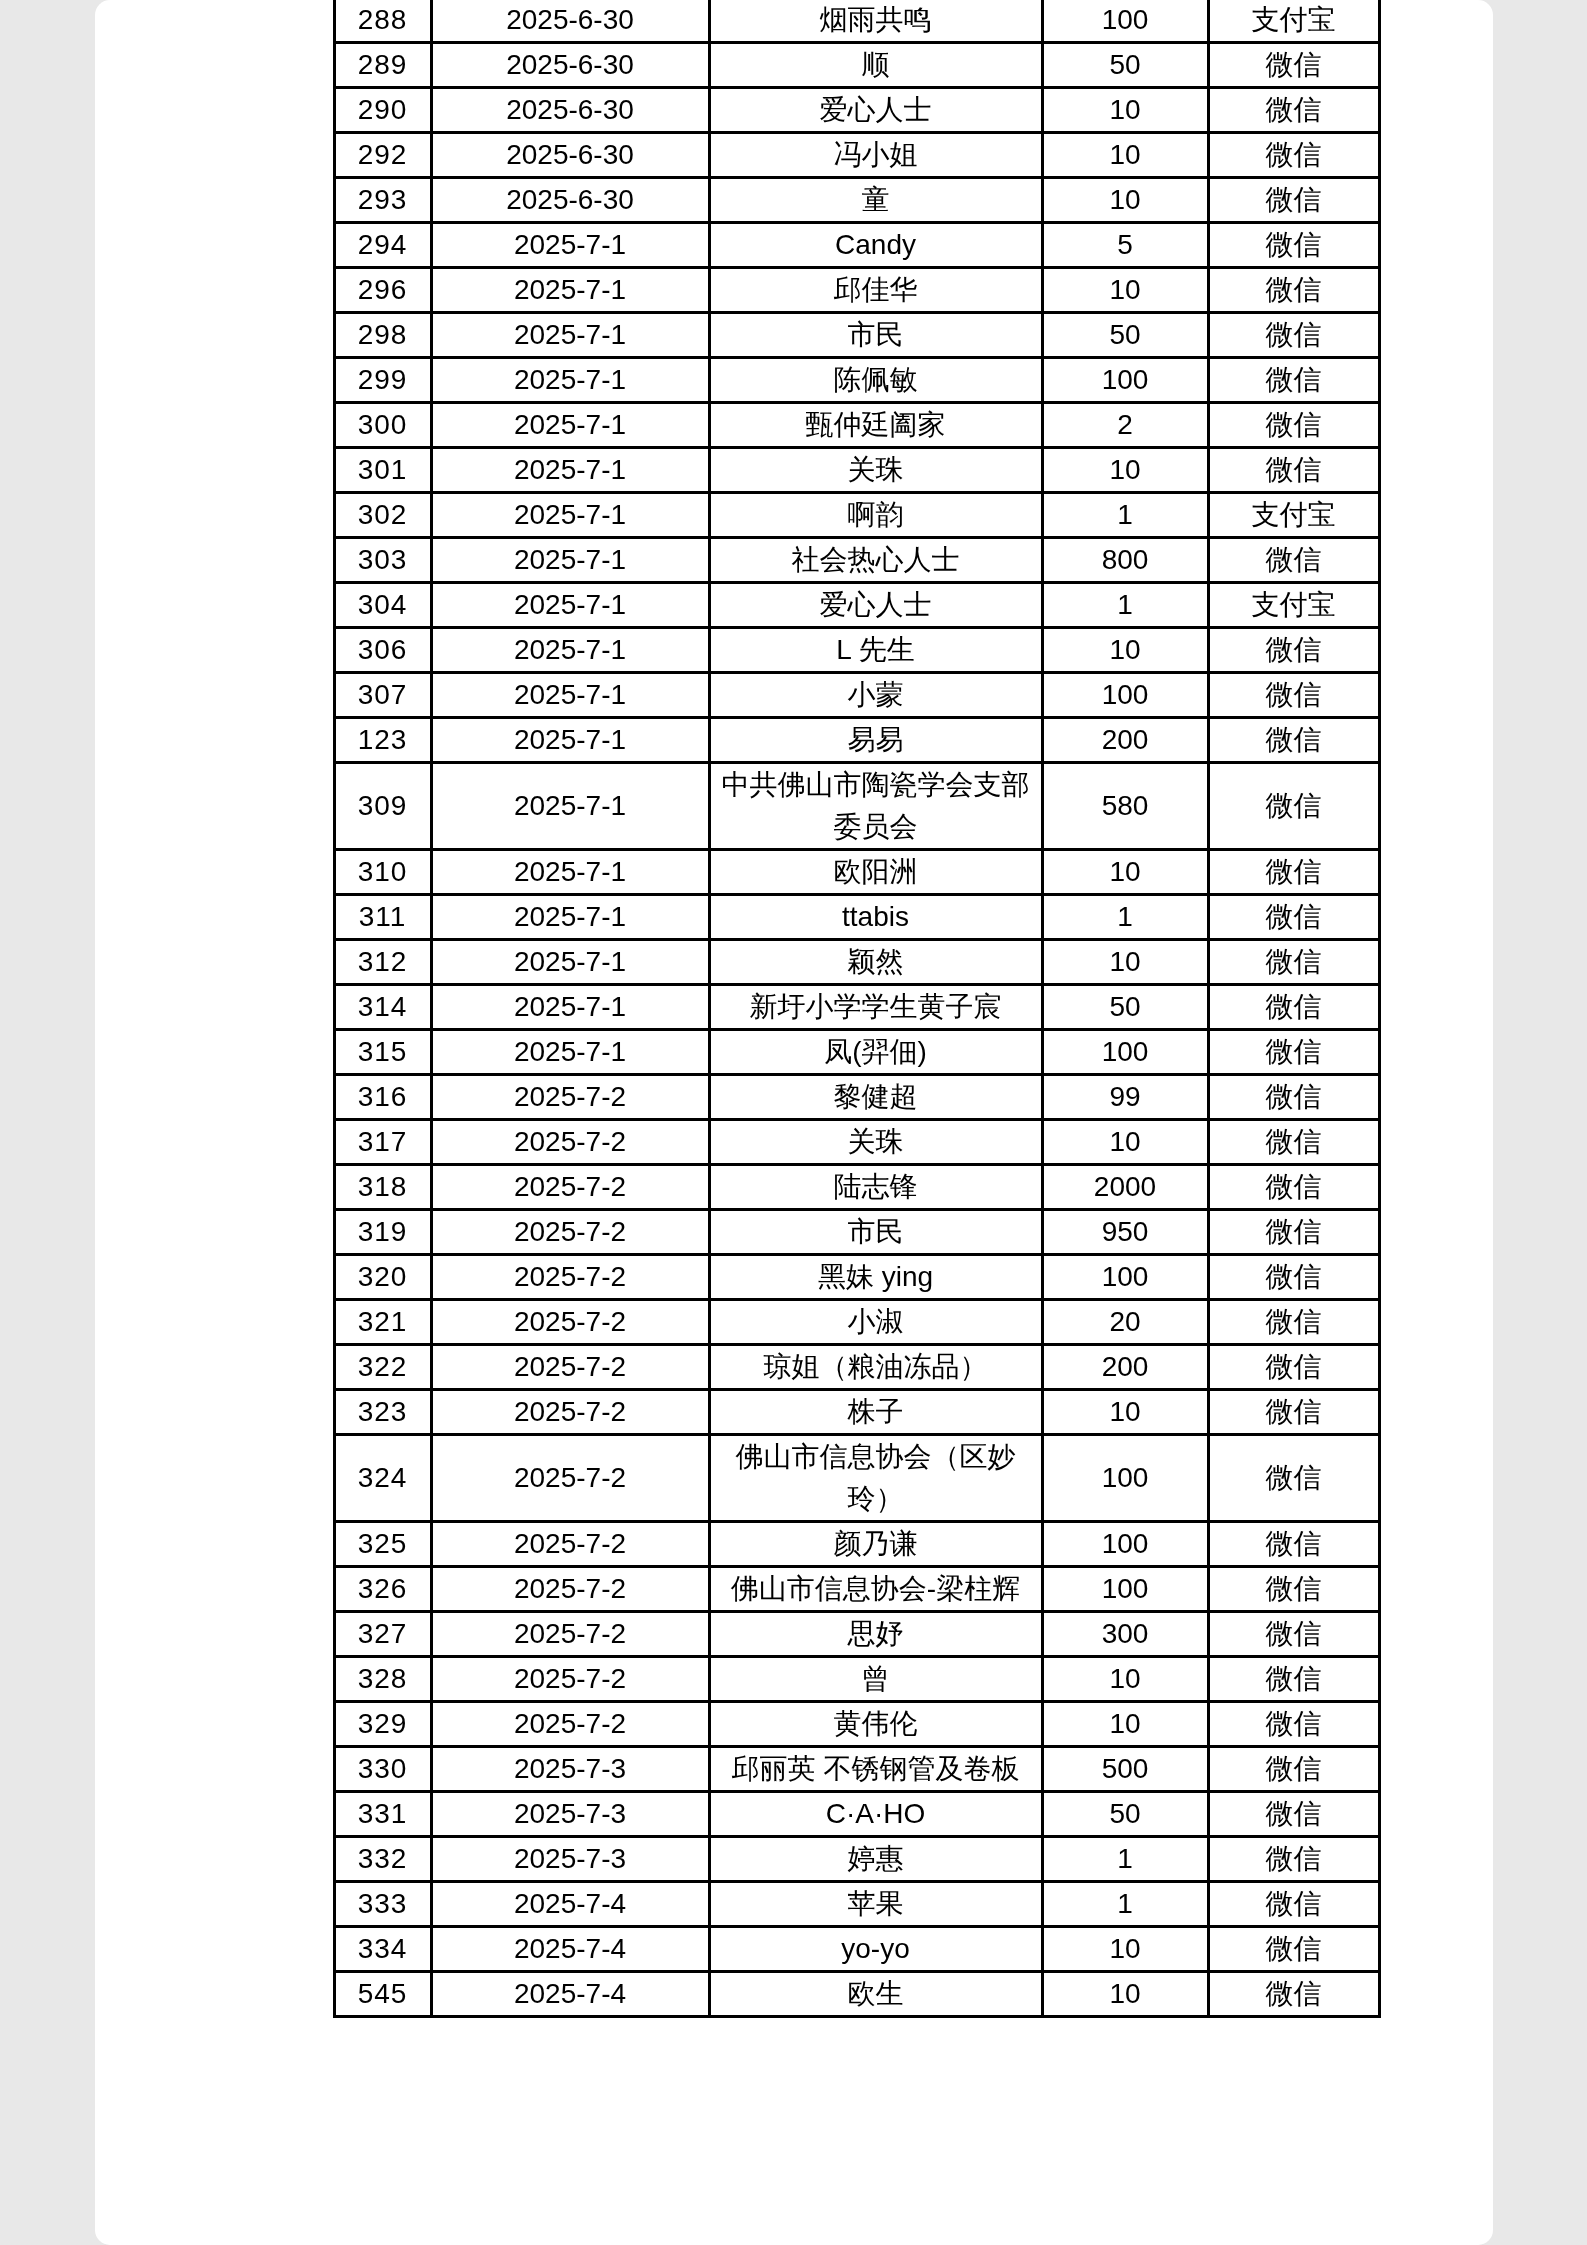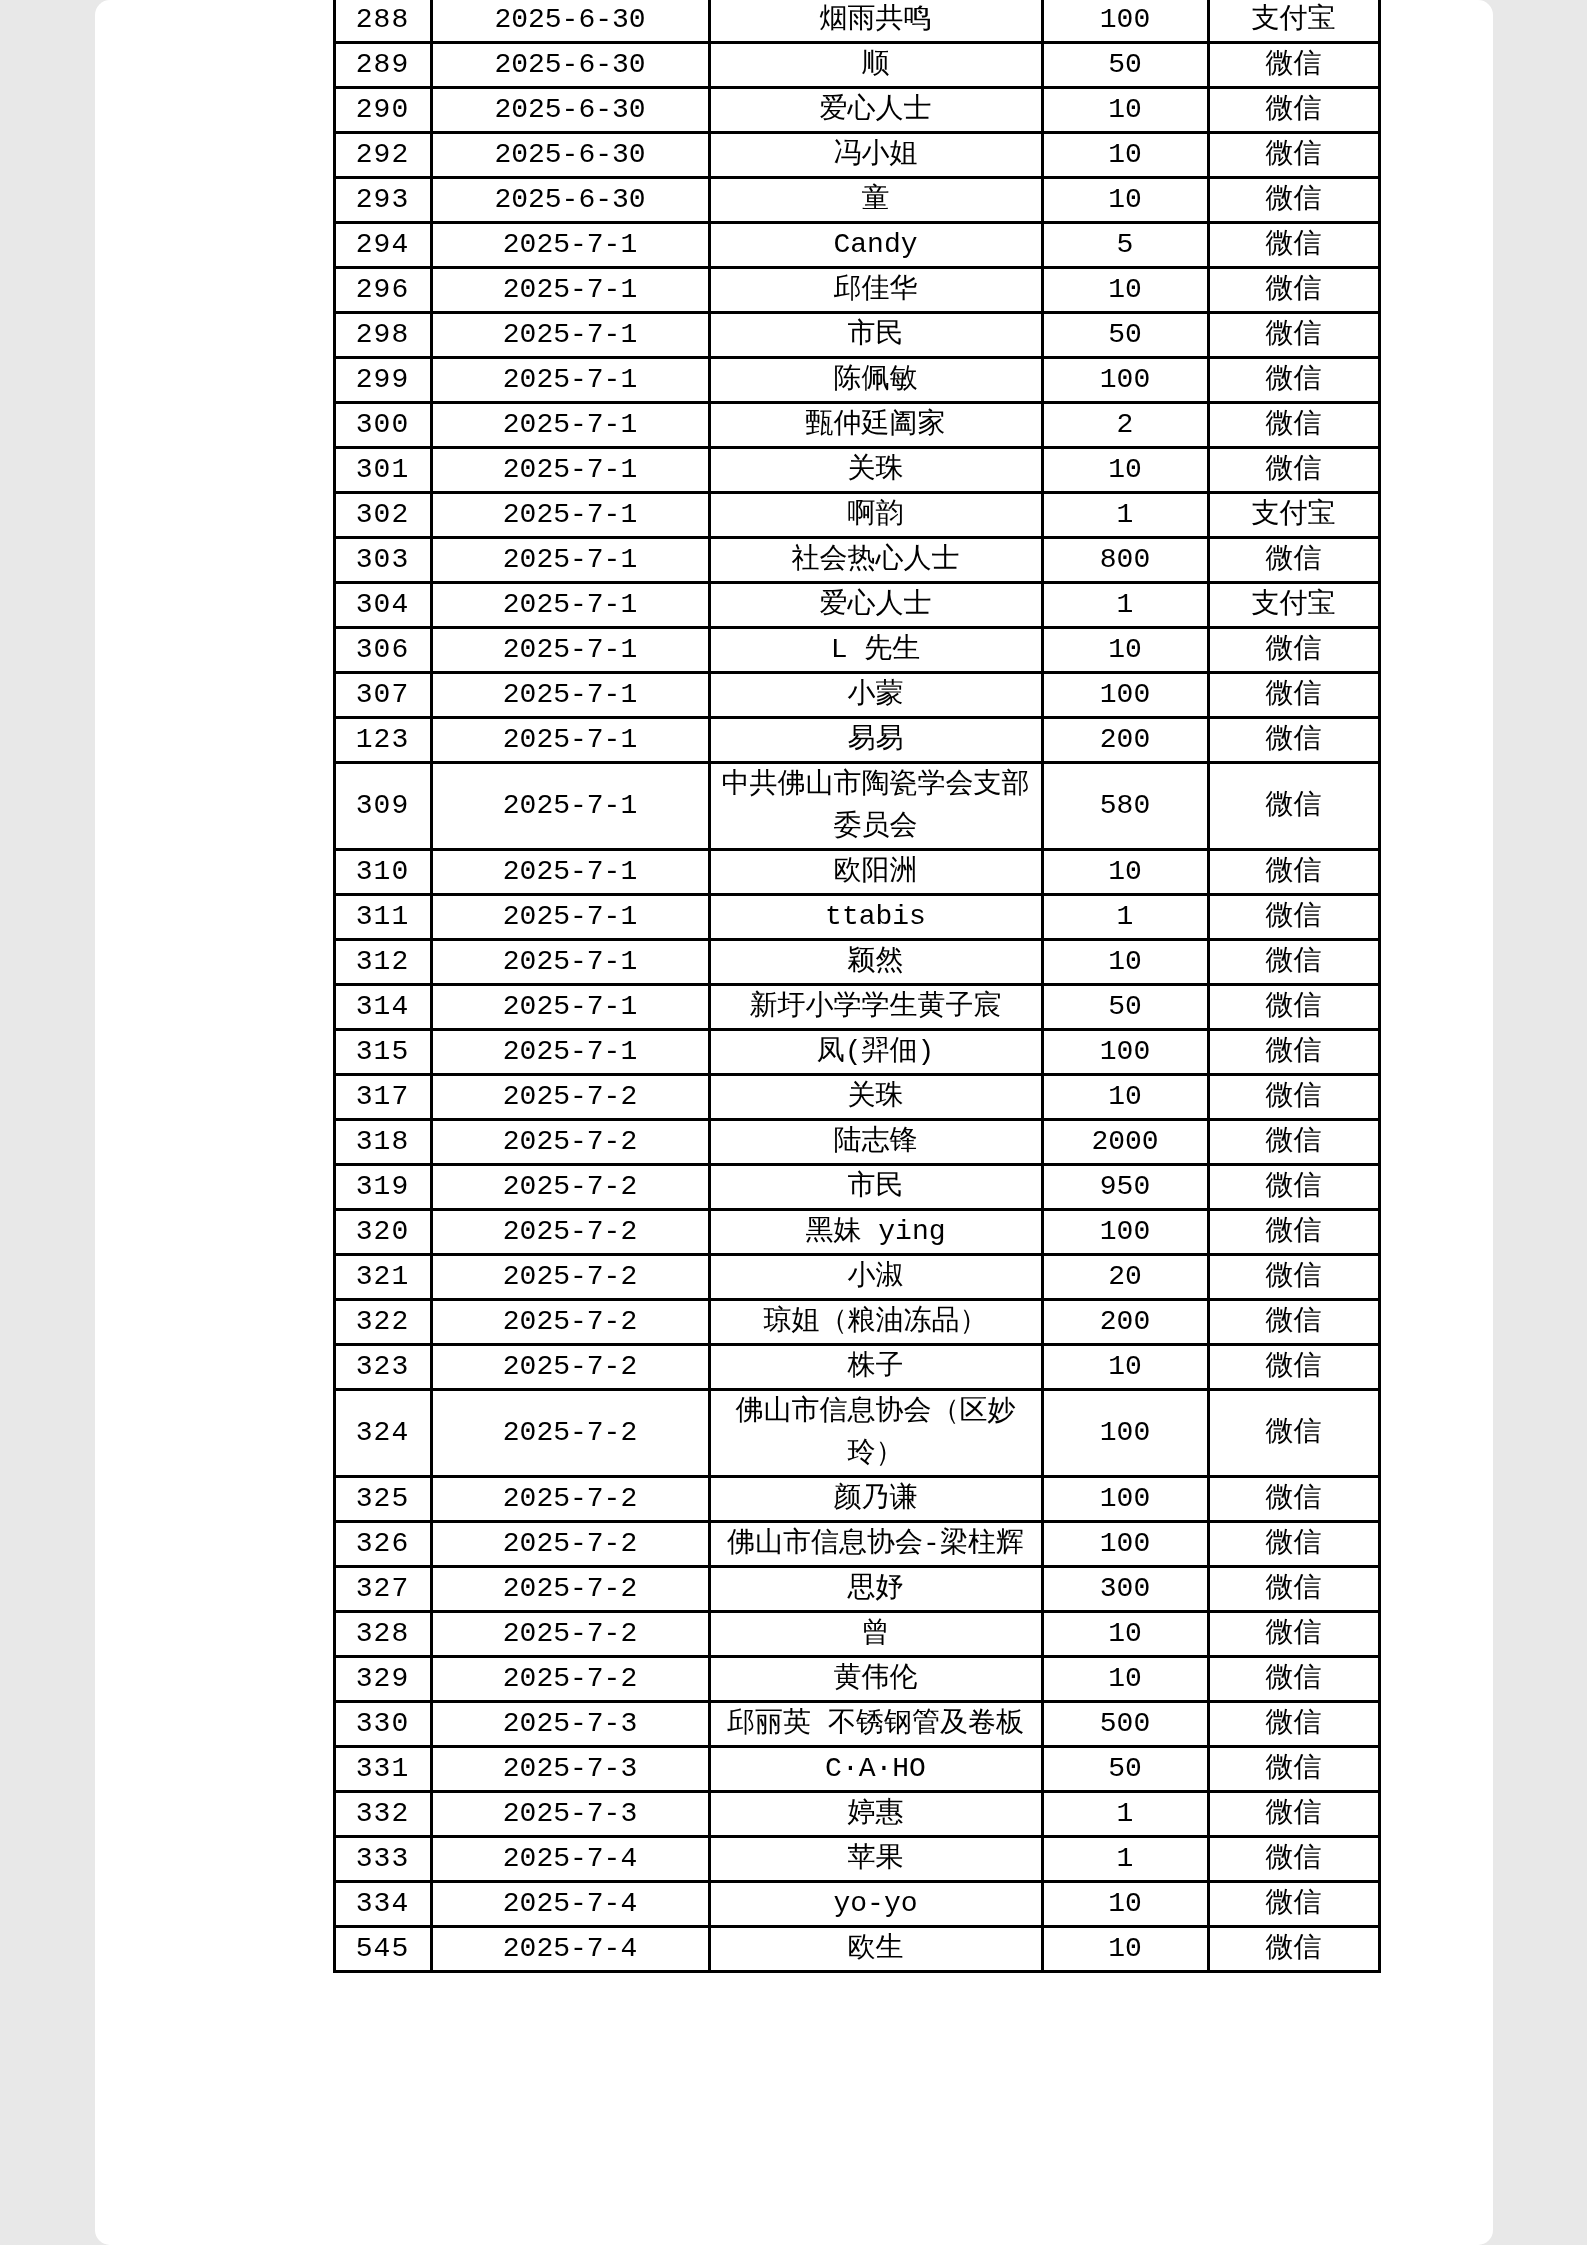--- a/index.html
+++ b/index.html
@@ -9,21 +9,21 @@
   }
   *{box-sizing:border-box;}
   html,body{margin:0;padding:0;background:#e8e8e8;}
   .page{
     position:relative;
     width:1398px;
     height:2245px;
     margin:0 auto;
     background:var(--bg);
     overflow:hidden;
-    font-family:Liberation Mono, monospace;
+    font-family:Liberation Sans, sans-serif;
     color:var(--fg);
     border-radius:15px;
   }
   table.donations{
     position:absolute;
     left:238px;
     top:-4px;
     border-collapse:collapse;
     table-layout:fixed;
     width:1045px;
@@ -211,20 +211,27 @@
     <td class="cell-method">微信</td>
   </tr>
         <tr>
     <td class="cell-index">315</td>
     <td class="cell-date">2025-7-1</td>
     <td class="cell-donor">凤(羿佃)</td>
     <td class="cell-amount">100</td>
     <td class="cell-method">微信</td>
   </tr>
         <tr>
+    <td class="cell-index">316</td>
+    <td class="cell-date">2025-7-2</td>
+    <td class="cell-donor">黎健超</td>
+    <td class="cell-amount">99</td>
+    <td class="cell-method">微信</td>
+  </tr>
+        <tr>
     <td class="cell-index">317</td>
     <td class="cell-date">2025-7-2</td>
     <td class="cell-donor">关珠</td>
     <td class="cell-amount">10</td>
     <td class="cell-method">微信</td>
   </tr>
         <tr>
     <td class="cell-index">318</td>
     <td class="cell-date">2025-7-2</td>
     <td class="cell-donor">陆志锋</td>

